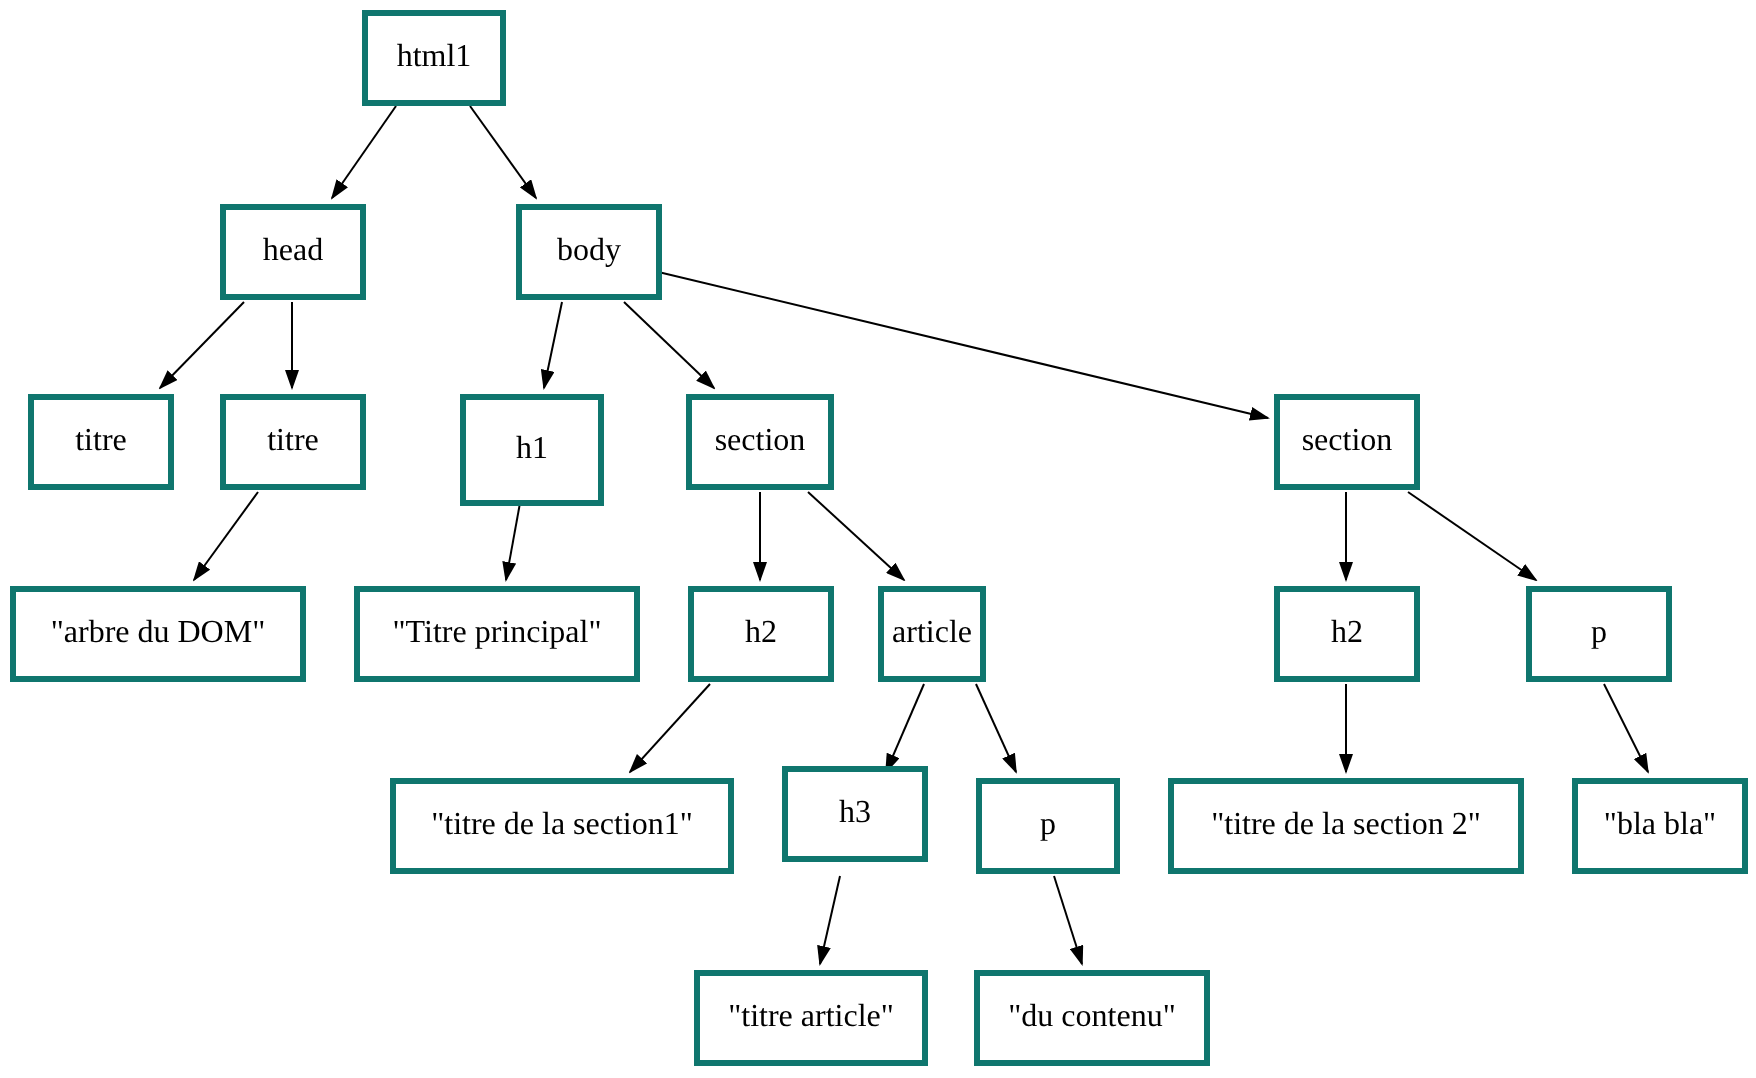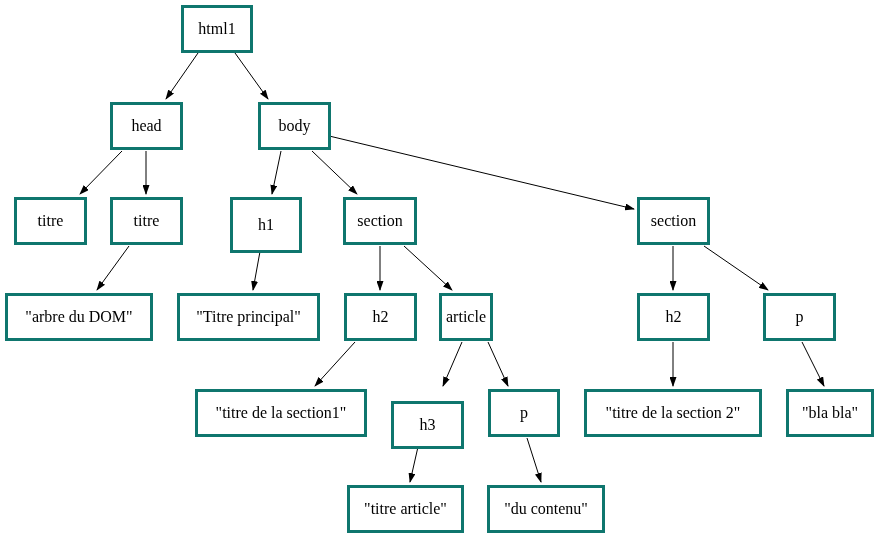--- a/index.html
+++ b/index.html
@@ -111,21 +111,21 @@
     </div>
   <div class="node" style="left:637px;top:293px;width:73px;height:48px">
       <span>h2</span>
     </div>
   <div class="node" style="left:763px;top:293px;width:73px;height:48px">
       <span>p</span>
     </div>
   <div class="node" style="left:195px;top:389px;width:172px;height:48px">
       <span>"titre de la section1"</span>
     </div>
-  <div class="node" style="left:391px;top:401px;width:73px;height:48px">
+  <div class="node" style="left:391px;top:383px;width:73px;height:48px">
       <span>h3</span>
     </div>
   <div class="node" style="left:488px;top:389px;width:72px;height:48px">
       <span>p</span>
     </div>
   <div class="node" style="left:584px;top:389px;width:178px;height:48px">
       <span>"titre de la section 2"</span>
     </div>
   <div class="node" style="left:786px;top:389px;width:88px;height:48px">
       <span>"bla bla"</span>

